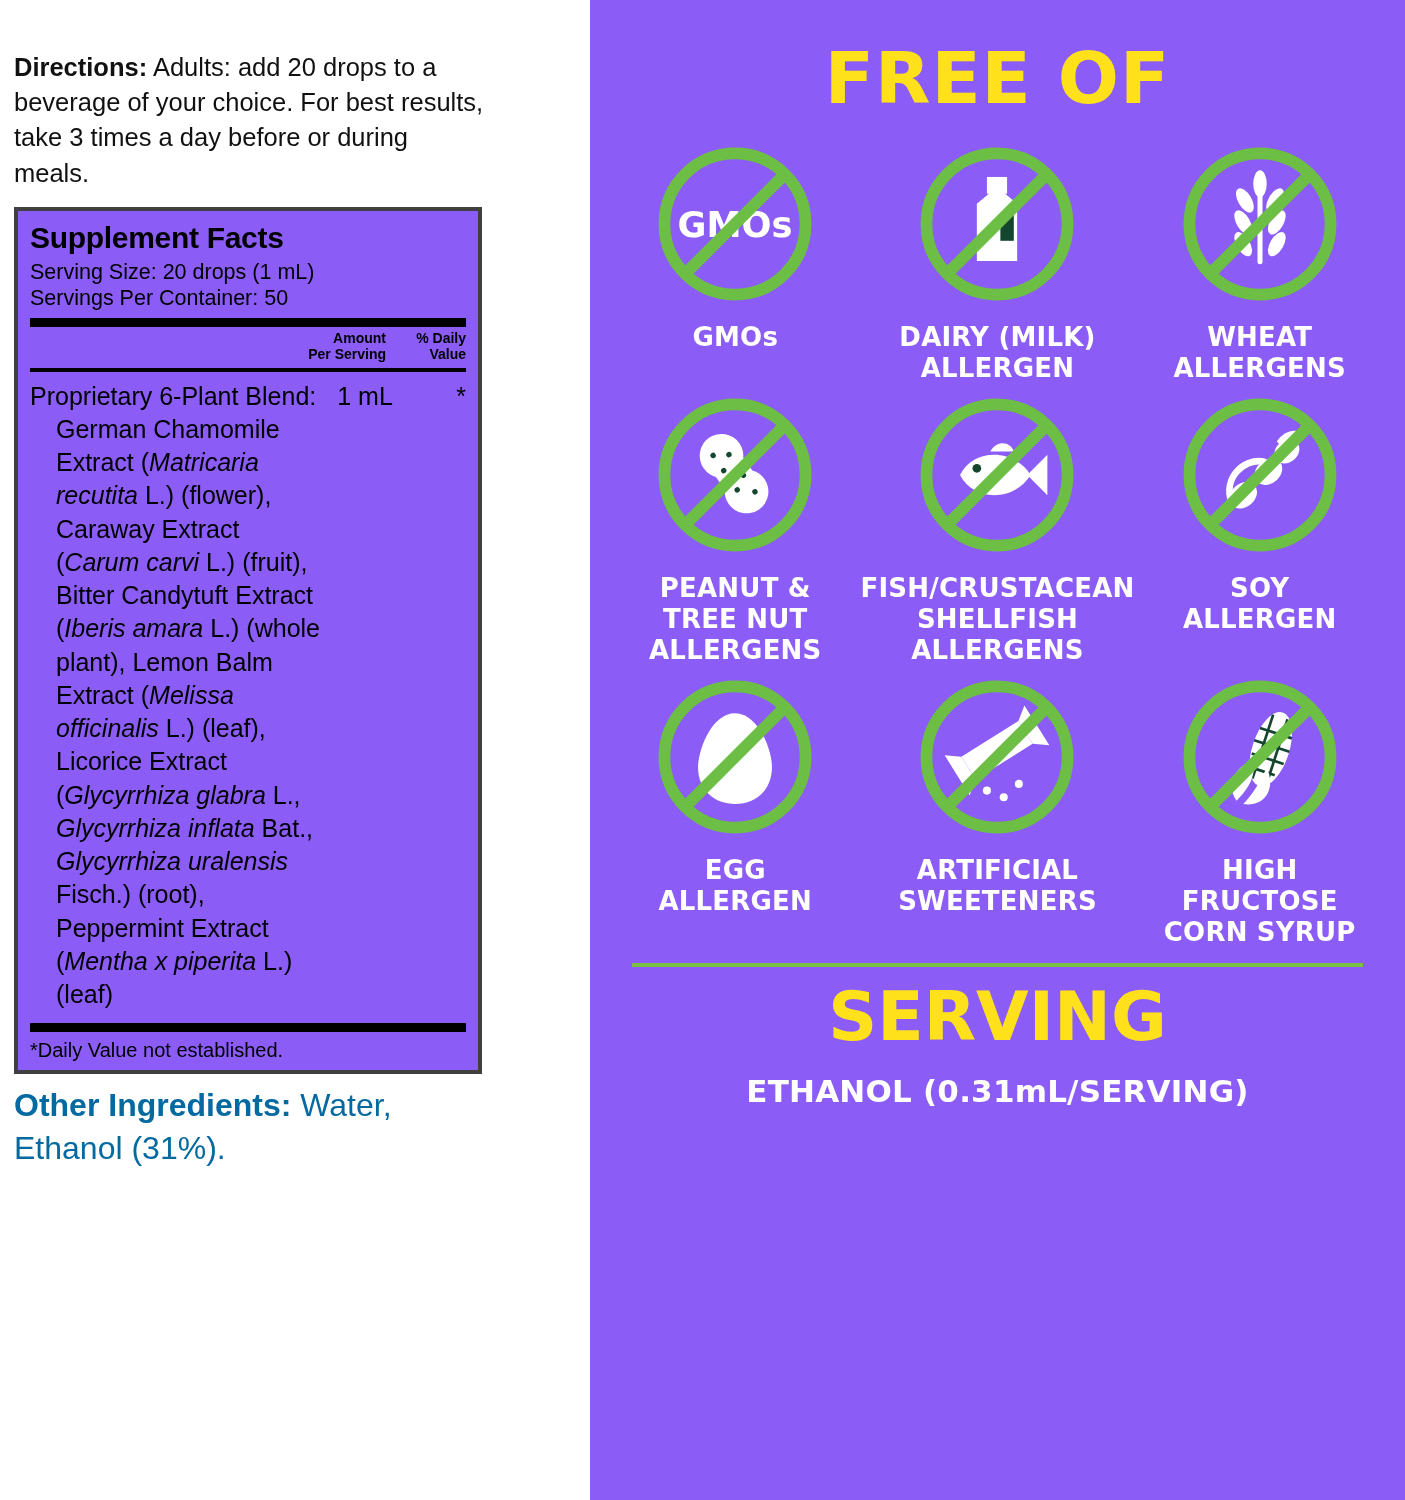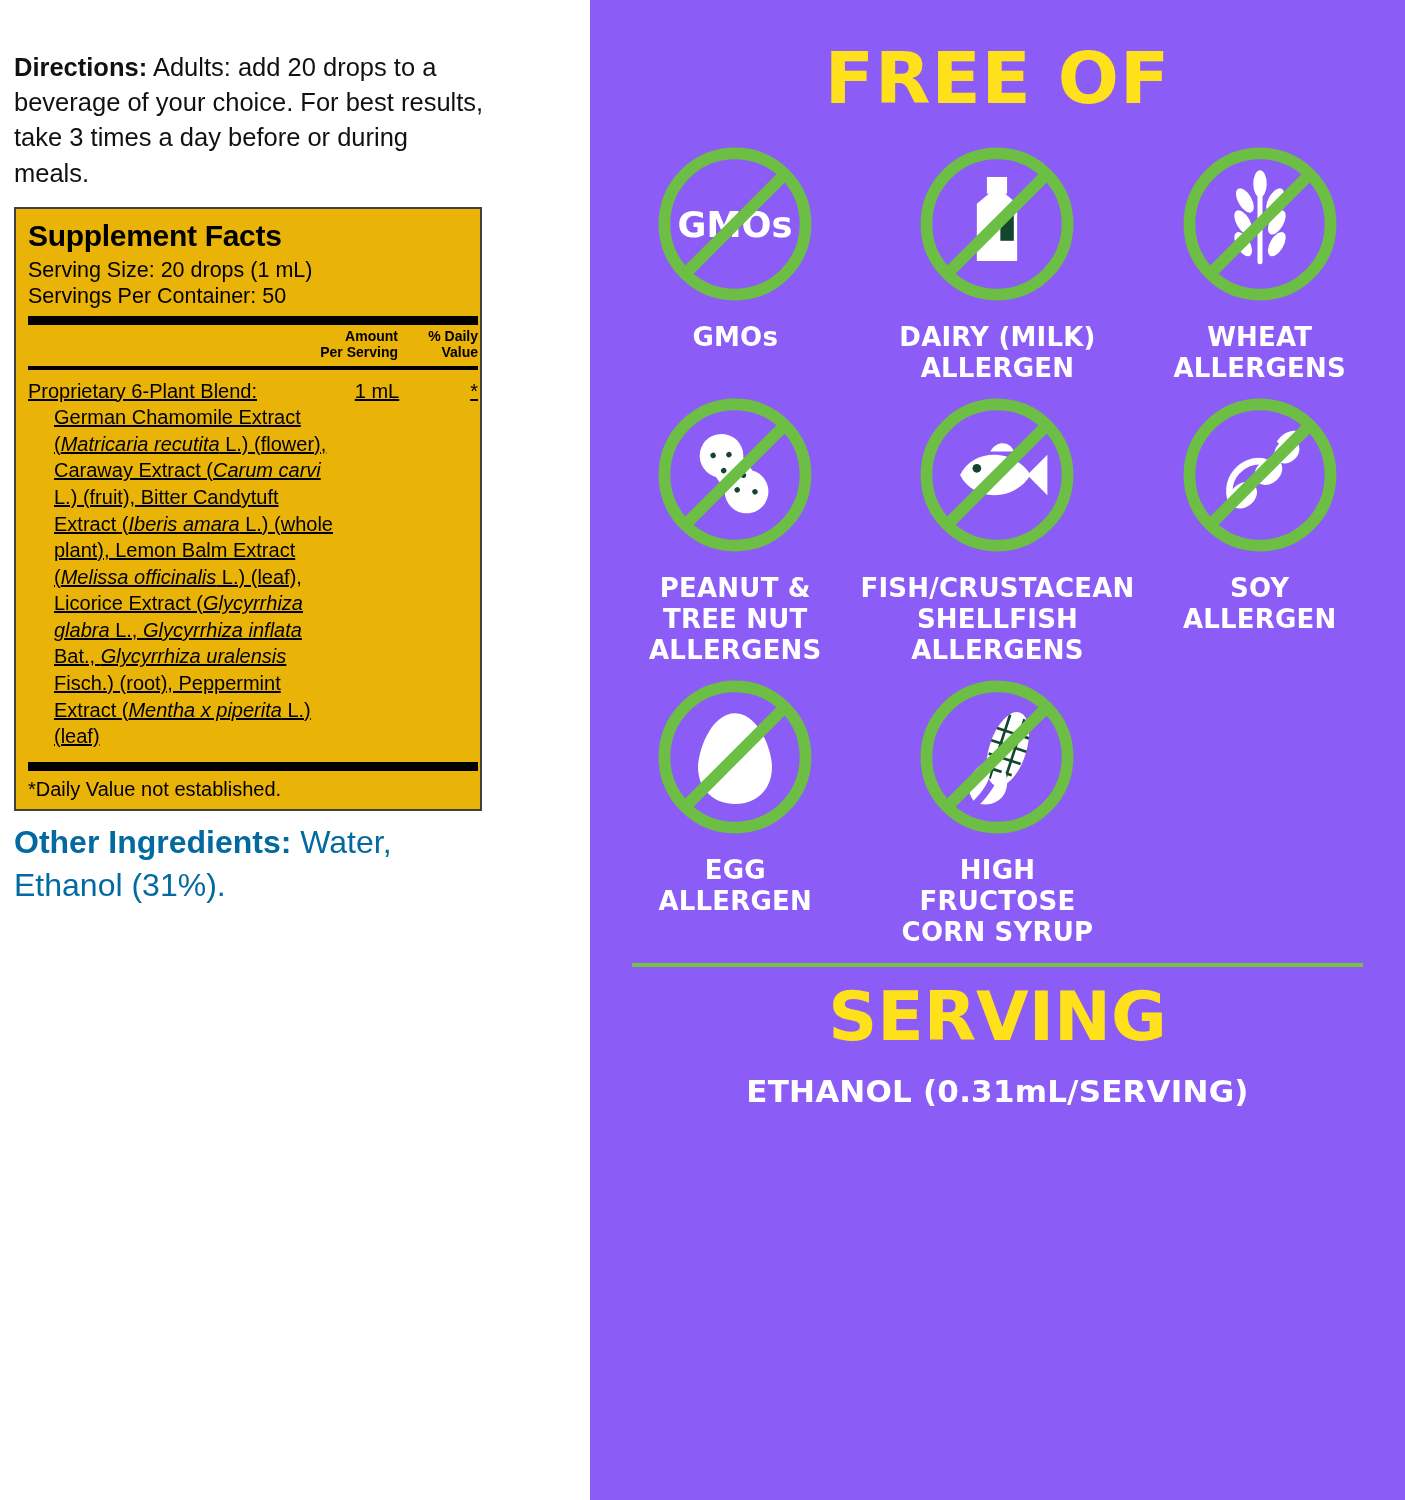--- a/index.html
+++ b/index.html
@@ -31,23 +31,23 @@
     color: #111;
     width: 470px;
     margin-left: 4px;
   }
   .directions b { font-weight: bold; }
 
   .facts-box {
     margin-top: 16px;
     margin-left: 4px;
     width: 468px;
-    border: 2px solid #404040;
-    background: #eab308;
-    padding: 10px 2px 8px 12px;
+    border: 4px solid #404040;
+    background: #8b5cf6;
+    padding: 10px 12px 8px 12px;
   }
   .facts-title {
     font-size: 30px;
     font-weight: bold;
     letter-spacing: -0.3px;
     color: #000;
     margin-bottom: 4px;
   }
   .facts-sub {
     font-size: 21.5px;
@@ -72,24 +72,23 @@
     line-height: 1.12;
     text-align: right;
     color: #000;
   }
   .amt-head .col1 { width: 120px; }
   .amt-head .col2 { width: 72px; }
 
   .ing-row {
     display: flex;
     padding-top: 8px;
-    font-size: 20px;
+    font-size: 25px;
     line-height: 1.33;
     color: #000;
-    text-decoration: underline;
   }
   .ing-name { flex: 1; padding-right: 4px; }
   .ing-name .indent { display: block; padding-left: 26px; text-indent: 0; }
   .ing-amt { width: 78px; text-align: center; }
   .ing-dv { width: 62px; text-align: right; }
   i { font-style: italic; }
 
   .footnote {
     font-size: 20px;
     padding-top: 7px;
@@ -331,20 +330,40 @@
         <div class="icon-circle">
           <svg viewBox="0 0 100 100" width="168" height="168">
             <circle cx="50" cy="50" r="42" fill="none" stroke="#6cbe45" stroke-width="7"></circle>
             <path d="M50 24 C64 24, 72 46, 72 56 C72 70, 62 78, 50 78 C38 78, 28 70, 28 56 C28 46, 36 24, 50 24 Z" fill="#ffffff"></path>
             <line x1="21" y1="79" x2="79" y2="21" stroke="#6cbe45" stroke-width="7"></line>
           </svg>
         </div>
         <div class="icon-label">EGG<br>ALLERGEN</div>
       </div>
 
+      <div class="icon-cell">
+        <div class="icon-circle">
+          <svg viewBox="0 0 100 100" width="168" height="168">
+            <circle cx="50" cy="50" r="42" fill="none" stroke="#6cbe45" stroke-width="7"></circle>
+            <g fill="#ffffff" transform="rotate(-32 50 46)">
+              <path d="M30 38 L70 38 L70 54 L30 54 Z"></path>
+              <path d="M30 38 L22 32 L22 60 L30 54 Z"></path>
+              <path d="M70 38 L78 32 L78 60 L70 54 Z"></path>
+            </g>
+            <g fill="#ffffff">
+              <circle cx="44" cy="70" r="2.4"></circle>
+              <circle cx="54" cy="74" r="2.4"></circle>
+              <circle cx="63" cy="66" r="2.4"></circle>
+              <circle cx="36" cy="62" r="2.2"></circle>
+            </g>
+            <line x1="21" y1="79" x2="79" y2="21" stroke="#6cbe45" stroke-width="7"></line>
+          </svg>
+        </div>
+        <div class="icon-label">ARTIFICIAL<br>SWEETENERS</div>
+      </div>
 
       <div class="icon-cell">
         <div class="icon-circle">
           <svg viewBox="0 0 100 100" width="168" height="168">
             <circle cx="50" cy="50" r="42" fill="none" stroke="#6cbe45" stroke-width="7"></circle>
             <g transform="rotate(18 52 46)">
               <ellipse cx="56" cy="44" rx="11" ry="23" fill="#ffffff"></ellipse>
               <g stroke="#14452f" stroke-width="1.6">
                 <line x1="46" y1="34" x2="66" y2="34"></line>
                 <line x1="45" y1="42" x2="67" y2="42"></line>

